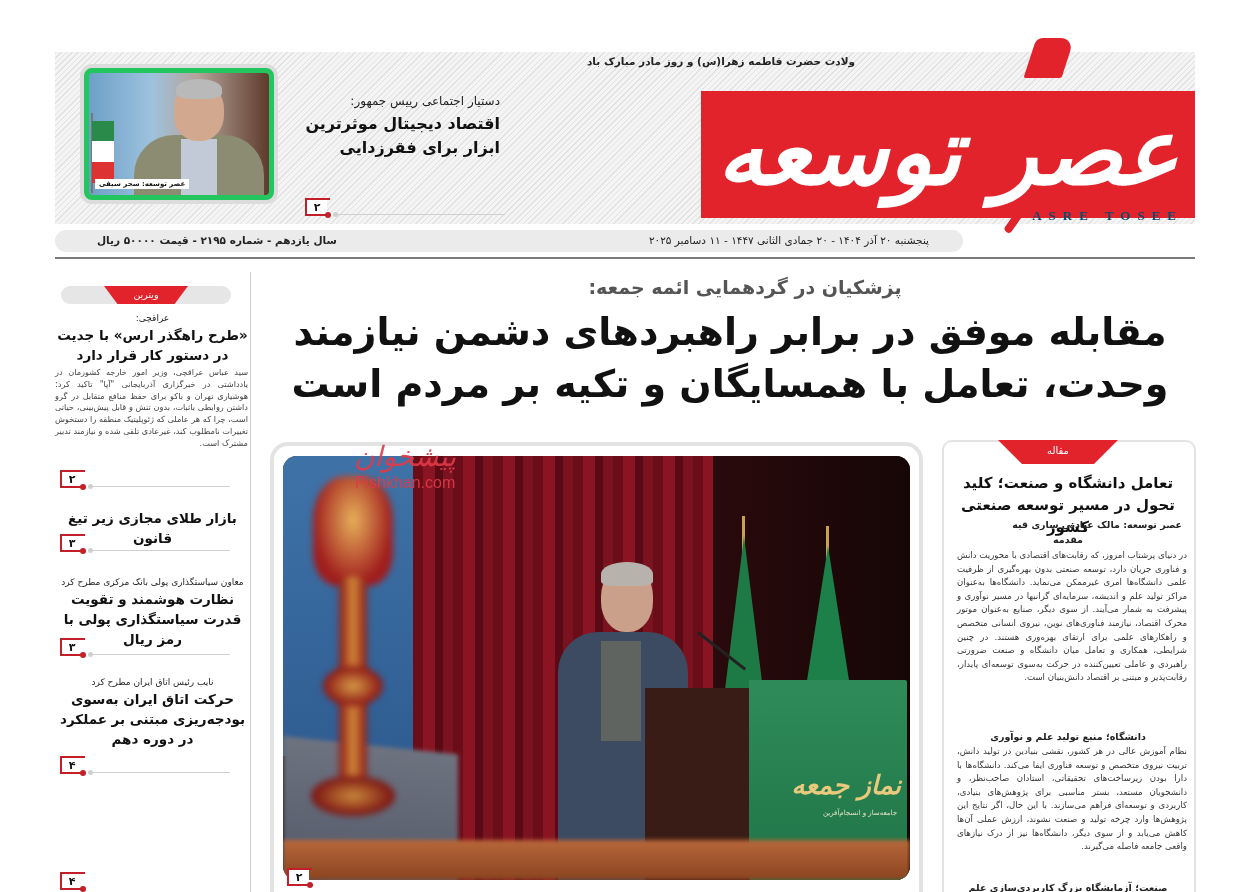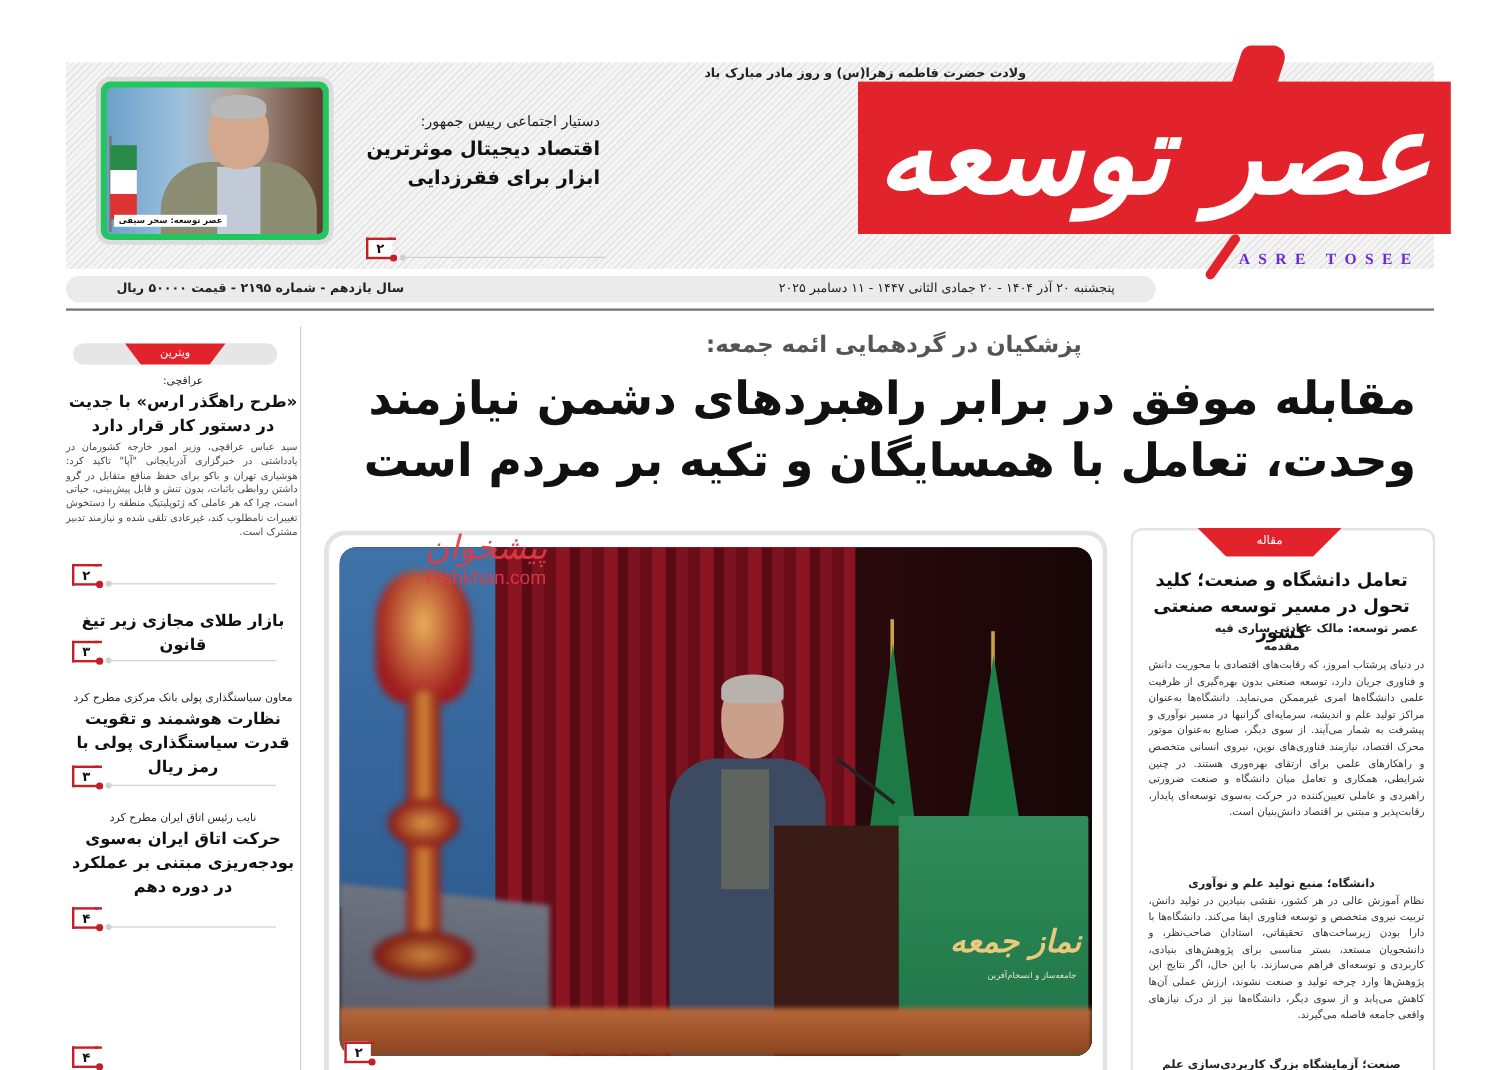--- a/index.html
+++ b/index.html
@@ -9,37 +9,37 @@
   .hatch {
     background-color: #f4f4f4;
     background-image: repeating-linear-gradient(135deg, #e2e2e2 0 1px, transparent 1px 4px);
   }
 
   
   .masthead { position: absolute; left: 55px; top: 52px; width: 1140px; height: 172px; }
   .masthead-bg { position: absolute; inset: 0; }
 
   .occasion { position: absolute; top: 3px; right: 340px; font-size: 10.5px; font-weight: bold; color: #222; white-space: nowrap; }
-  .logo-band { position: absolute; left: 646px; top: 16px; width: 494px; height: 127px; background: #e3232c; margin-left: 14px; }
+  .logo-band { position: absolute; left: 646px; top: 39px; width: 494px; height: 127px; background: #e3232c; }
   .logo-script {
     position: absolute; left: 0; right: 0; top: 6px; text-align: center;
     font-family: "DejaVu Serif", serif; font-size: 92px; font-weight: bold; font-style: italic;
     color: #ffffff; line-height: 110px; letter-spacing: -2px;
   }
   .logo-flag-top {
     position: absolute; left: 975px; top: -14px; width: 38px; height: 40px; background: #e3232c;
     transform: skewX(-18deg); border-radius: 6px 14px 2px 2px;
   }
   .logo-tail {
     position: absolute; left: 960px; top: 140px; width: 8px; height: 44px; background: #e3232c;
     transform: rotate(35deg); border-radius: 4px;
   }
   .logo-latin {
     position: absolute; right: 12px; top: 156px; direction: ltr;
-    font-family: "Liberation Serif", serif; font-size: 13px; letter-spacing: 7px; color: #6d28d9; font-weight: bold;
+    font-family: "Liberation Serif", serif; font-size: 13px; letter-spacing: 7px; color: #0c4a6e; font-weight: bold;
   }
 
   
   .top-story { position: absolute; left: 25px; top: 12px; width: 420px; height: 160px; }
   .top-photo-frame {
     position: absolute; left: 0; top: 0; width: 198px; height: 140px;
     border: 4px solid #dcdcdc; border-radius: 12px; background: #22c55e; padding: 5px;
   }
   .top-photo {
     position: relative; width: 100%; height: 100%; border-radius: 4px; overflow: hidden;
@@ -90,21 +90,21 @@
   }
   .sb-item { position: absolute; left: 0; width: 195px; text-align: center; }
   .sb-kicker { font-size: 9px; color: #222; line-height: 13px; }
   .sb-headline { font-size: 13.5px; font-weight: bold; line-height: 20px; color: #111; letter-spacing: -0.3px; }
   .sb-body { font-size: 8.2px; color: #444; line-height: 11.8px; text-align: justify; text-align-last: right; padding: 2px 2px 0 0; }
   .sb-ref { position: absolute; left: 5px; }
   .sb-ref .line { width: 140px; }
 
   
   .main-kicker { position: absolute; left: 330px; width: 830px; top: 276px; text-align: center; font-size: 19px; color: #555; font-weight: bold; }
-  .main-headline { position: absolute; left: 280px; width: 900px; top: 306px; text-align: right; font-size: 38px; font-weight: bold; line-height: 52px; color: #111; letter-spacing: -1px; }
+  .main-headline { position: absolute; left: 280px; width: 900px; top: 306px; text-align: center; font-size: 38px; font-weight: bold; line-height: 52px; color: #111; letter-spacing: -1px; }
 
   
   .photo-frame {
     position: absolute; left: 270px; top: 442px; width: 653px; height: 450px;
     border: 4px solid #e3e3e3; border-bottom: none; border-radius: 18px 18px 0 0; background: #fff;
   }
   .photo {
     position: absolute; left: 283px; top: 456px; width: 627px; height: 424px; border-radius: 14px; overflow: hidden;
     background: #1a0b0c;
   }

